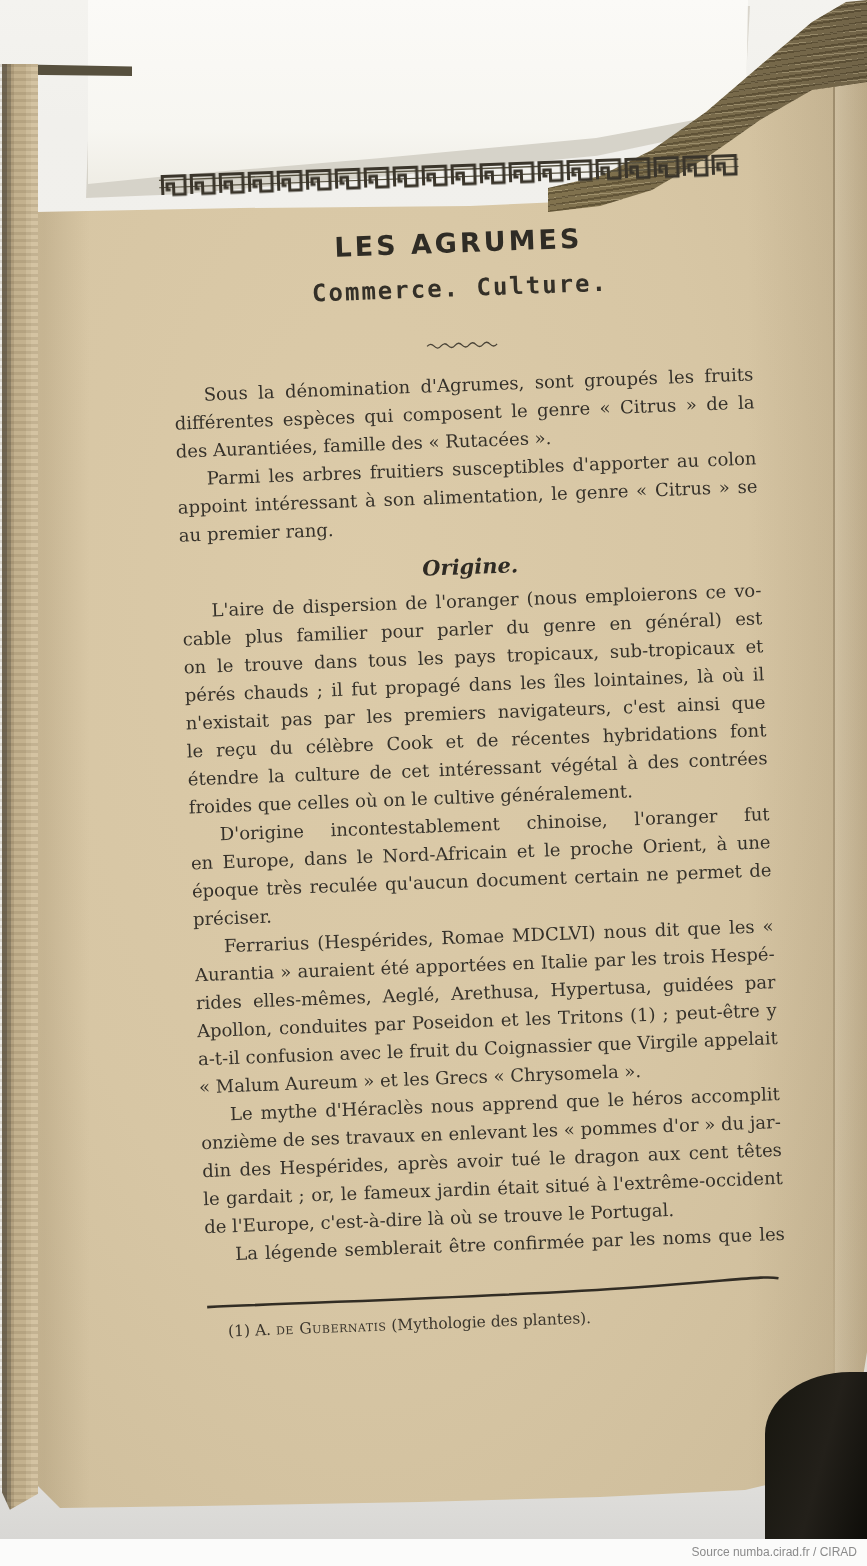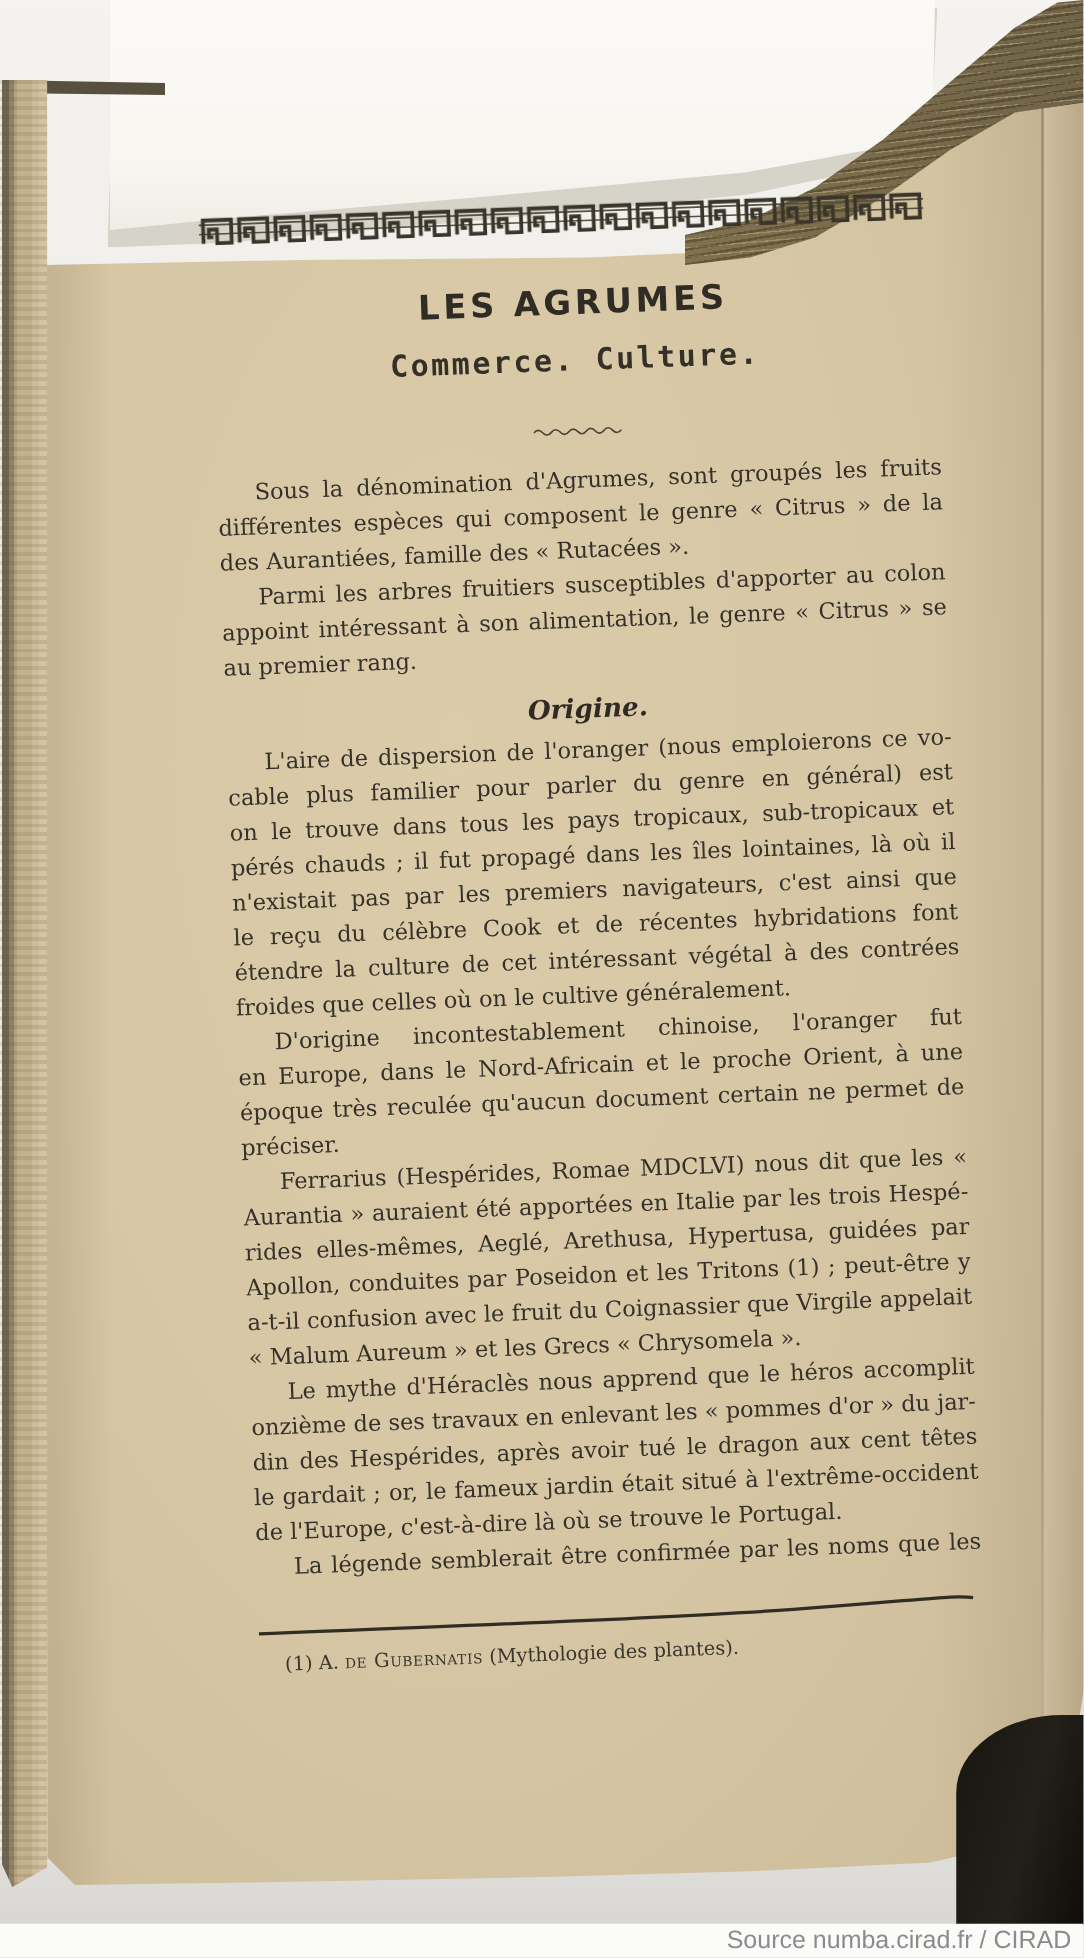--- a/index.html
+++ b/index.html
@@ -38,21 +38,21 @@
   .left-edges{position:absolute;left:0;top:64px;width:38px;height:1450px;
     clip-path:polygon(0 0,100% 0,100% 98.6%,26% 99.7%,0 98.2%);
     background:
       repeating-linear-gradient(to bottom, rgba(92,74,44,.14) 0 3px, rgba(0,0,0,0) 3px 7px),
       linear-gradient(to right,#edecE8 0 2px,#6f6553 2px 7px,#8f8268 7px 11px,#b3a180 11px 14px,#c3b18e 14px 26px,#cdbc9a 26px 31px,#d4c3a2 31px 38px);}
   .back-cover{position:absolute;left:765px;top:1372px;width:102px;height:168px;
     border-top-left-radius:85px 62px;
     background:linear-gradient(105deg,#17160f,#23201a 55%,#0e0d09);}
   .footer-bar{position:absolute;left:0;bottom:0;width:867px;height:27px;background:#fbfbfa;}
   .footer-credit{position:absolute;right:10px;bottom:0;height:27px;line-height:26px;
-    font-family:"Liberation Sans",sans-serif;font-size:20px;color:#8b8b8b;}
+    font-family:"Liberation Sans",sans-serif;font-size:12px;color:#8b8b8b;}
   
   .content{position:absolute;left:0;top:0;width:867px;height:1566px;
     transform:rotate(-2.1deg);transform-origin:120px 840px;color:#35312a;}
   .ornament{position:absolute;left:183px;top:170px;width:580px;height:34px;}
   .title{position:absolute;left:190px;top:240px;width:580px;text-align:center;
     font-family:"DejaVu Sans",sans-serif;font-weight:700;font-size:27px;letter-spacing:3px;color:#2f2c25;}
   .subtitle{position:absolute;left:190px;top:287px;width:580px;text-align:center;
     font-family:"DejaVu Sans Mono",monospace;font-weight:700;font-size:24px;letter-spacing:2px;color:#343028;}
   .divider{position:absolute;left:444px;top:347px;width:72px;height:8px;}
   .body{position:absolute;left:190px;top:384px;width:580px;font-size:18px;line-height:28px;}

